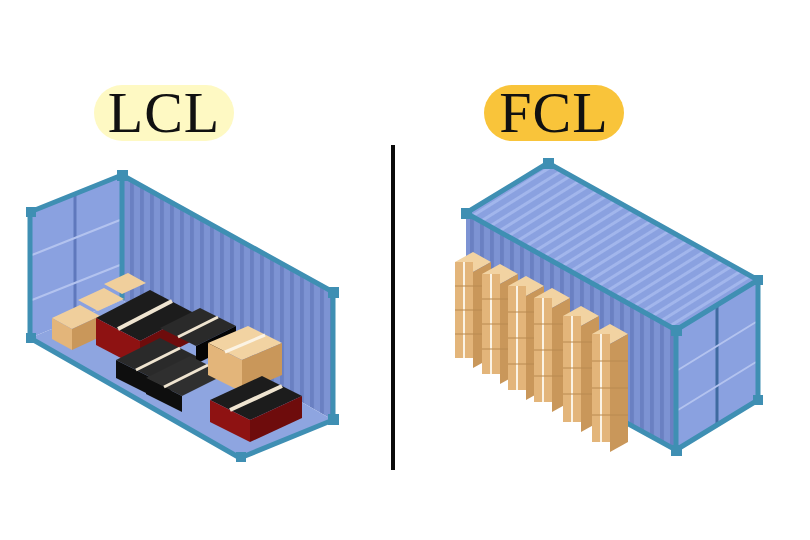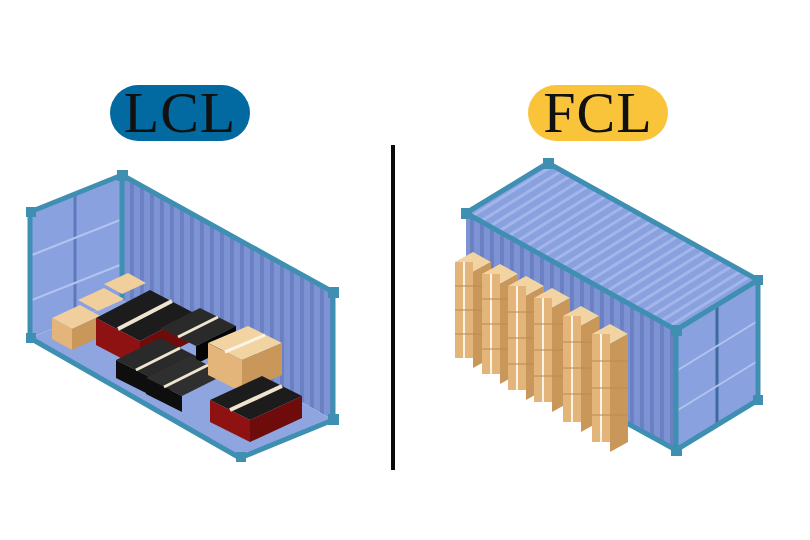--- a/index.html
+++ b/index.html
@@ -9,25 +9,25 @@
     display: flex; align-items: center; justify-content: center;
     font-family: "Liberation Serif", "DejaVu Serif", serif;
     font-size: 58px; line-height: 1; color: #111111; letter-spacing: 1px;
   }
   .divider { position: absolute; left: 391px; top: 145px; width: 4px; height: 325px; background: #0a0a0a; }
   svg { position: absolute; overflow: visible; }
 </style>
 </head>
 <body>
 
-<div class="label-pill" style="left: 110px; top: 85px; width: 140px; background: #0369a1;">
+<div class="label-pill" style="left: 94px; top: 85px; width: 140px; background: #fef9c3;">
   <span>LCL</span>
 </div>
 
-<div class="label-pill" style="left: 528px; top: 85px; width: 140px; background: rgb(249, 196, 58);">
+<div class="label-pill" style="left: 484px; top: 85px; width: 140px; background: rgb(249, 196, 58);">
   <span>FCL</span>
 </div>
 
 <div class="divider" style="background: rgb(10, 10, 10);"></div>
 
 <svg width="810" height="540" style="left:0;top:0;">
   <defs>
     <pattern id="ribsL" width="10" height="10" patternUnits="userSpaceOnUse" patternTransform="skewY(27)">
       <rect width="10" height="10" fill="#7d93d3"></rect>
       <rect width="4" height="10" fill="#6a80c2"></rect>

